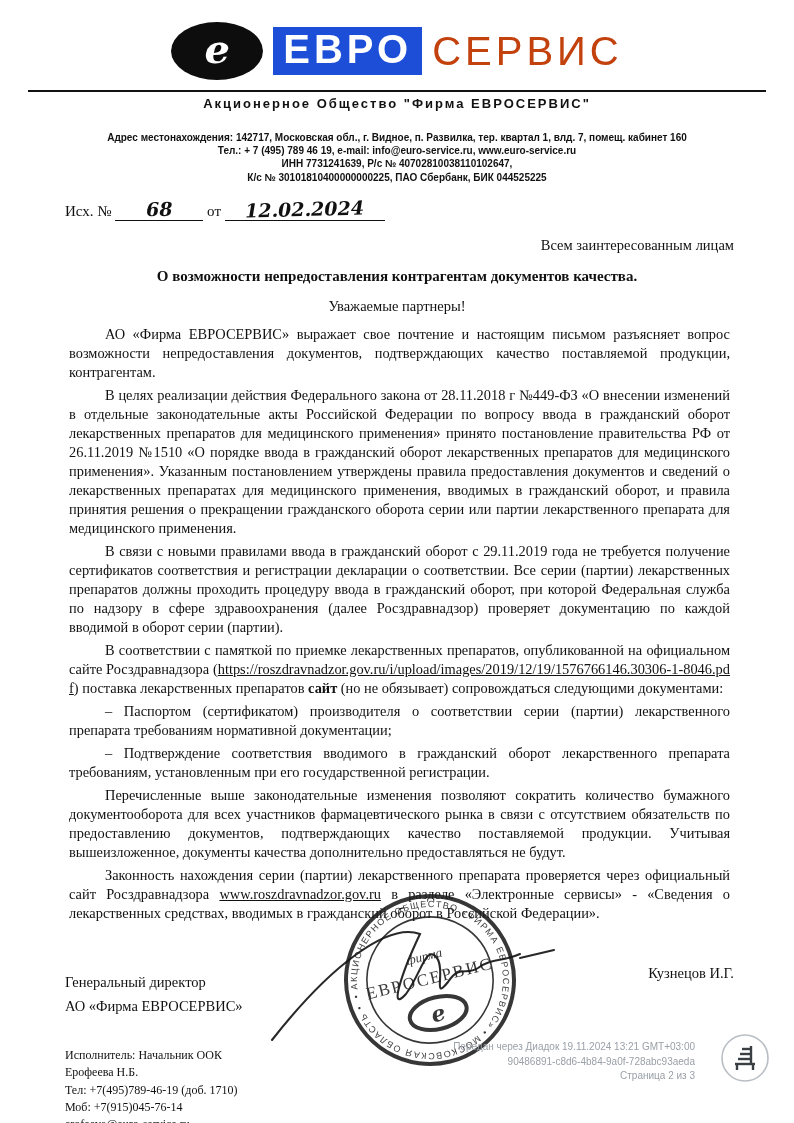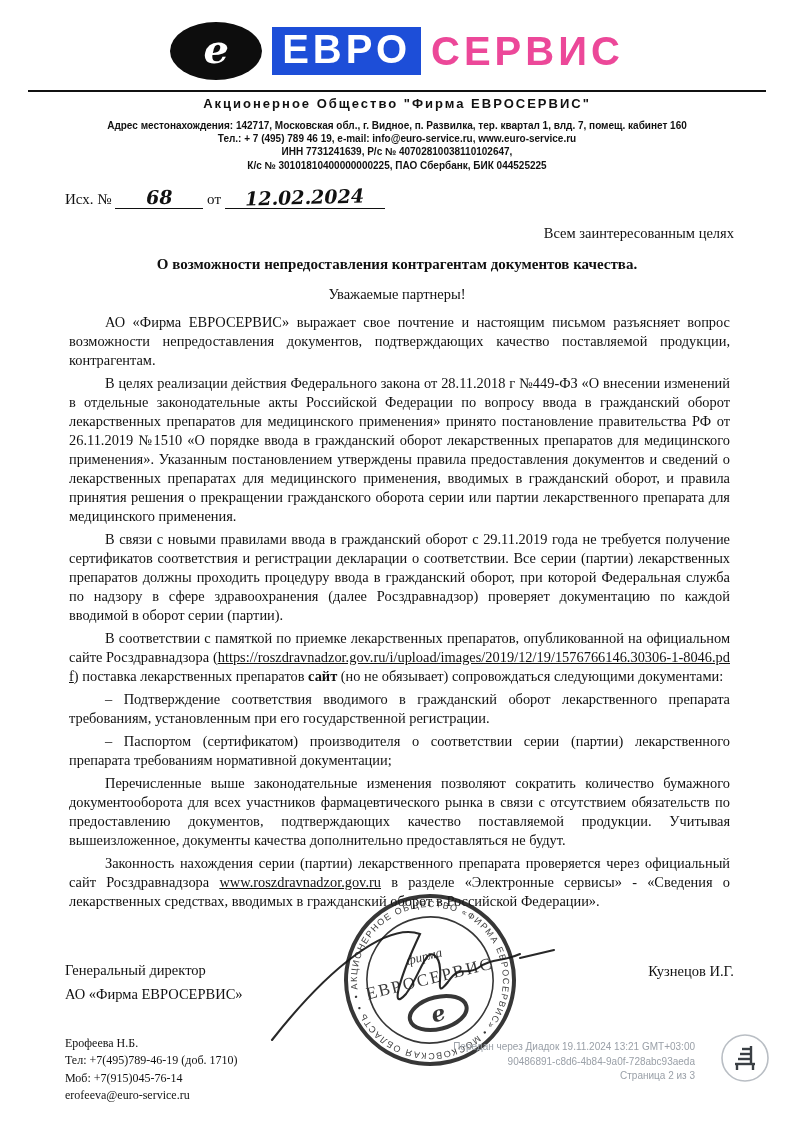--- a/index.html
+++ b/index.html
@@ -15,52 +15,52 @@
   }
   .logo-oval .e{
     color:#fff;font-family:"DejaVu Serif",serif;font-style:italic;font-weight:bold;
     font-size:40px;line-height:1;transform:translateY(-2px);
   }
   .logo-euro{
     background:#1d4ed8;color:#fff;font-family:"Liberation Sans",sans-serif;font-weight:bold;
     font-size:40px;letter-spacing:4px;padding:2px 10px 6px 10px;line-height:1;
   }
   .logo-service{
-    color:#ec4899;font-family:"Liberation Sans",sans-serif;font-weight:bold;
+    color:#c2410c;font-family:"Liberation Sans",sans-serif;font-weight:normal;
     font-size:40px;letter-spacing:4px;line-height:1;
   }
   .head-rule{border:none;border-top:2.5px solid #111;margin:8px 28px 4px 28px;}
   .company-name{
     text-align:center;font-family:"Liberation Sans",sans-serif;font-weight:bold;
     font-size:13px;letter-spacing:2px;margin-top:2px;
   }
   .addr{
     text-align:center;font-family:"Liberation Sans",sans-serif;font-weight:bold;
-    font-size:10px;line-height:1.32;margin-top:8px;
+    font-size:10px;line-height:1.32;margin-top:20px;
   }
   
   .ref-line{margin:14px 0 0 65px;font-size:15px;}
   .hand{
     font-family:"DejaVu Serif",serif;font-style:italic;font-weight:bold;font-size:19px;
     display:inline-block;transform:rotate(-1.5deg);
   }
   .u1{display:inline-block;border-bottom:1.5px solid #111;min-width:88px;text-align:center;}
   .u2{display:inline-block;border-bottom:1.5px solid #111;min-width:160px;text-align:center;}
   
   .recipient{margin:16px 60px 0 0;text-align:right;font-size:14.5px;}
   .subject{text-align:center;font-weight:bold;font-size:15px;margin-top:14px;}
   .greeting{text-align:center;font-size:14.5px;margin-top:13px;}
   .body-text{margin:10px 60px 0 65px;font-size:14.4px;line-height:19px;text-align:justify;}
   .body-text p{margin:4px;text-indent:36px;}
   .lnk{text-decoration:underline;color:#111;cursor:pointer;word-break:break-all;}
   .b{font-weight:bold;}
   
   .sig-row{position:relative;margin:36px 60px 0 65px;height:58px;}
   .sig-left{position:absolute;left:0;top:12px;font-size:14.5px;line-height:1.65;}
-  .sig-right{position:absolute;right:0;top:16px;font-size:14.5px;}
+  .sig-right{position:absolute;right:0;top:6px;font-size:14.5px;}
   .stamp-wrap{position:absolute;left:220px;top:888px;width:420px;height:200px;pointer-events:none;}
   
   .executor{margin:30px 0 0 65px;font-size:12px;line-height:1.45;}
   
   .diadoc{
     position:absolute;right:99px;top:1040px;text-align:right;
     font-family:"Liberation Sans",sans-serif;font-size:10px;line-height:1.45;color:#9aa0a8;
   }
   .diadoc-badge{position:absolute;right:24px;top:1033px;width:50px;height:50px;}
 </style>
@@ -86,31 +86,31 @@
     <div>К/с № 30101810400000000225, ПАО Сбербанк, БИК 044525225</div>
   </div>
 
   <div class="ref-line">
     <span>Исх. №</span>
     <span class="u1"><span class="hand">68</span></span>
     <span>от</span>
     <span class="u2"><span class="hand">12.02.2024</span></span>
   </div>
 
-  <div class="recipient">Всем заинтересованным целях</div>
+  <div class="recipient">Всем заинтересованным лицам</div>
   <div class="subject">О возможности непредоставления контрагентам документов качества.</div>
   <div class="greeting">Уважаемые партнеры!</div>
 
   <div class="body-text">
     <p>АО «Фирма ЕВРОСЕРВИС» выражает свое почтение и настоящим письмом разъясняет вопрос возможности непредоставления документов, подтверждающих качество поставляемой продукции, контрагентам.</p>
     <p>В целях реализации действия Федерального закона от 28.11.2018 г №449-ФЗ «О внесении изменений в отдельные законодательные акты Российской Федерации по вопросу ввода в гражданский оборот лекарственных препаратов для медицинского применения» принято постановление правительства РФ от 26.11.2019 №1510 «О порядке ввода в гражданский оборот лекарственных препаратов для медицинского применения». Указанным постановлением утверждены правила предоставления документов и сведений о лекарственных препаратах для медицинского применения, вводимых в гражданский оборот, и правила принятия решения о прекращении гражданского оборота серии или партии лекарственного препарата для медицинского применения.</p>
     <p>В связи с новыми правилами ввода в гражданский оборот с 29.11.2019 года не требуется получение сертификатов соответствия и регистрации декларации о соответствии. Все серии (партии) лекарственных препаратов должны проходить процедуру ввода в гражданский оборот, при которой Федеральная служба по надзору в сфере здравоохранения (далее Росздравнадзор) проверяет документацию по каждой вводимой в оборот серии (партии).</p>
     <p><span>В соответствии с памяткой по приемке лекарственных препаратов, опубликованной на официальном сайте Росздравнадзора (</span><a class="lnk">https://roszdravnadzor.gov.ru/i/upload/images/2019/12/19/1576766146.30306-1-8046.pdf</a><span>) поставка лекарственных препаратов </span><span class="b">сайт</span><span> (но не обязывает) сопровождаться следующими документами:</span></p>
+    <p>– Паспортом (сертификатом) производителя о соответствии серии (партии) лекарственного препарата требованиям нормативной документации;</p>
     <p>– Подтверждение соответствия вводимого в гражданский оборот лекарственного препарата требованиям, установленным при его государственной регистрации.</p>
-    <p>– Паспортом (сертификатом) производителя о соответствии серии (партии) лекарственного препарата требованиям нормативной документации;</p>
     <p>Перечисленные выше законодательные изменения позволяют сократить количество бумажного документооборота для всех участников фармацевтического рынка в связи с отсутствием обязательств по предоставлению документов, подтверждающих качество поставляемой продукции. Учитывая вышеизложенное, документы качества дополнительно предоставляться не будут.</p>
     <p><span>Законность нахождения серии (партии) лекарственного препарата проверяется через официальный сайт Росздравнадзора </span><a class="lnk">www.roszdravnadzor.gov.ru</a><span> в разделе «Электронные сервисы» - «Сведения о лекарственных средствах, вводимых в гражданский оборот в Российской Федерации».</span></p>
   </div>
 
   <div class="sig-row">
     <div class="sig-left">
       <div>Генеральный директор</div>
       <div>АО «Фирма ЕВРОСЕРВИС»</div>
     </div>
     <div class="sig-right">Кузнецов И.Г.</div>
@@ -133,20 +133,21 @@
         <text x="210" y="134" text-anchor="middle" font-family="DejaVu Serif, serif" font-style="italic" font-weight="bold" font-size="22" fill="#1c1c1c" stroke="none">e</text>
       </g>
       <g stroke="#161616" fill="none" stroke-width="2.1" stroke-linecap="round" opacity="0.92">
         <path d="M52,152 C110,78 168,34 200,46 C182,84 168,126 186,106 C202,84 206,56 217,70 C226,82 212,114 228,94 C240,76 246,88 258,80 C272,70 282,74 300,66"></path>
         <path d="M300,70 L334,62"></path>
       </g>
     </svg>
   </div>
 
   <div class="executor">
+    <div>Исполнитель: Начальник ООК</div>
     <div>Ерофеева Н.Б.</div>
     <div>Тел: +7(495)789-46-19 (доб. 1710)</div>
     <div>Моб: +7(915)045-76-14</div>
     <div>erofeeva@euro-service.ru</div>
   </div>
 
   <div class="diadoc">
     <div>Передан через Диадок 19.11.2024 13:21 GMT+03:00</div>
     <div>90486891-c8d6-4b84-9a0f-728abc93aeda</div>
     <div>Страница 2 из 3</div>

